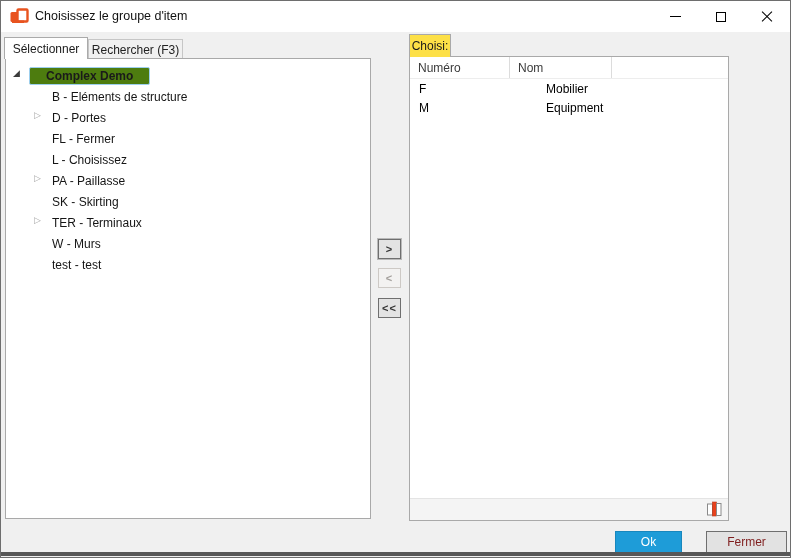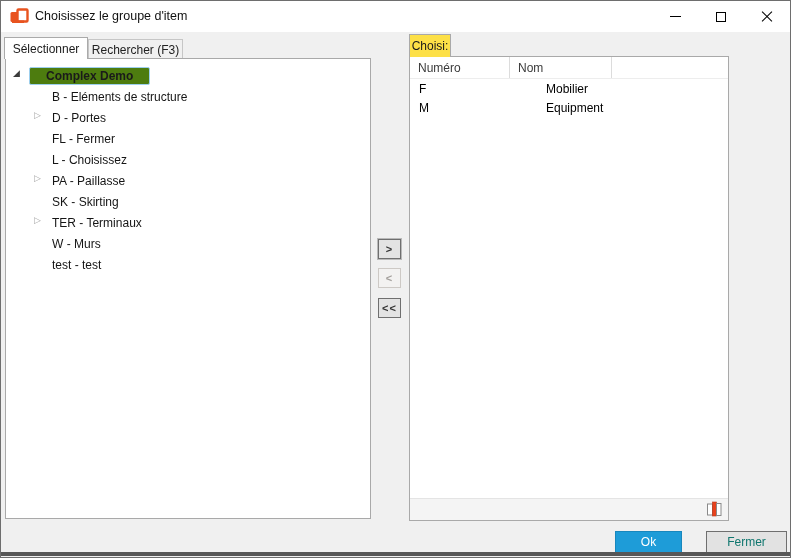--- a/index.html
+++ b/index.html
@@ -69,21 +69,21 @@
   .grid-cell.c2 { width:102px; padding-left:8px;margin-left:28px; }
   .panel-footer { position:absolute; left:0; right:0; bottom:0; height:22px;
                   background:#f4f4f4; border-top:1px solid #e4e4e4; }
   .book-icon { position:absolute; right:5px; bottom:3px; width:18px; height:16px; cursor:pointer; }
 
   
   .btn-ok { position:absolute; left:614px; top:530px; width:67px; height:22px;
             color:#fff; border:1px solid #1887bd; display:flex; align-items:center;
             justify-content:center; font-size:12px; }
   .btn-fermer { position:absolute; left:705px; top:530px; width:81px; height:22px;
-                background:#e2e2e2; border:1px solid #6f6f6f; color:#0f766e;
+                background:#e2e2e2; border:1px solid #6f6f6f; color:#7f1d1d;
                 display:flex; align-items:center; justify-content:center; font-size:12px; }
 
   
   .bottom-strip { position:absolute; left:0; right:0; bottom:1px; height:4px; background:#575757; }
 </style>
 </head>
 <body>
 
 <div class="window">
 

